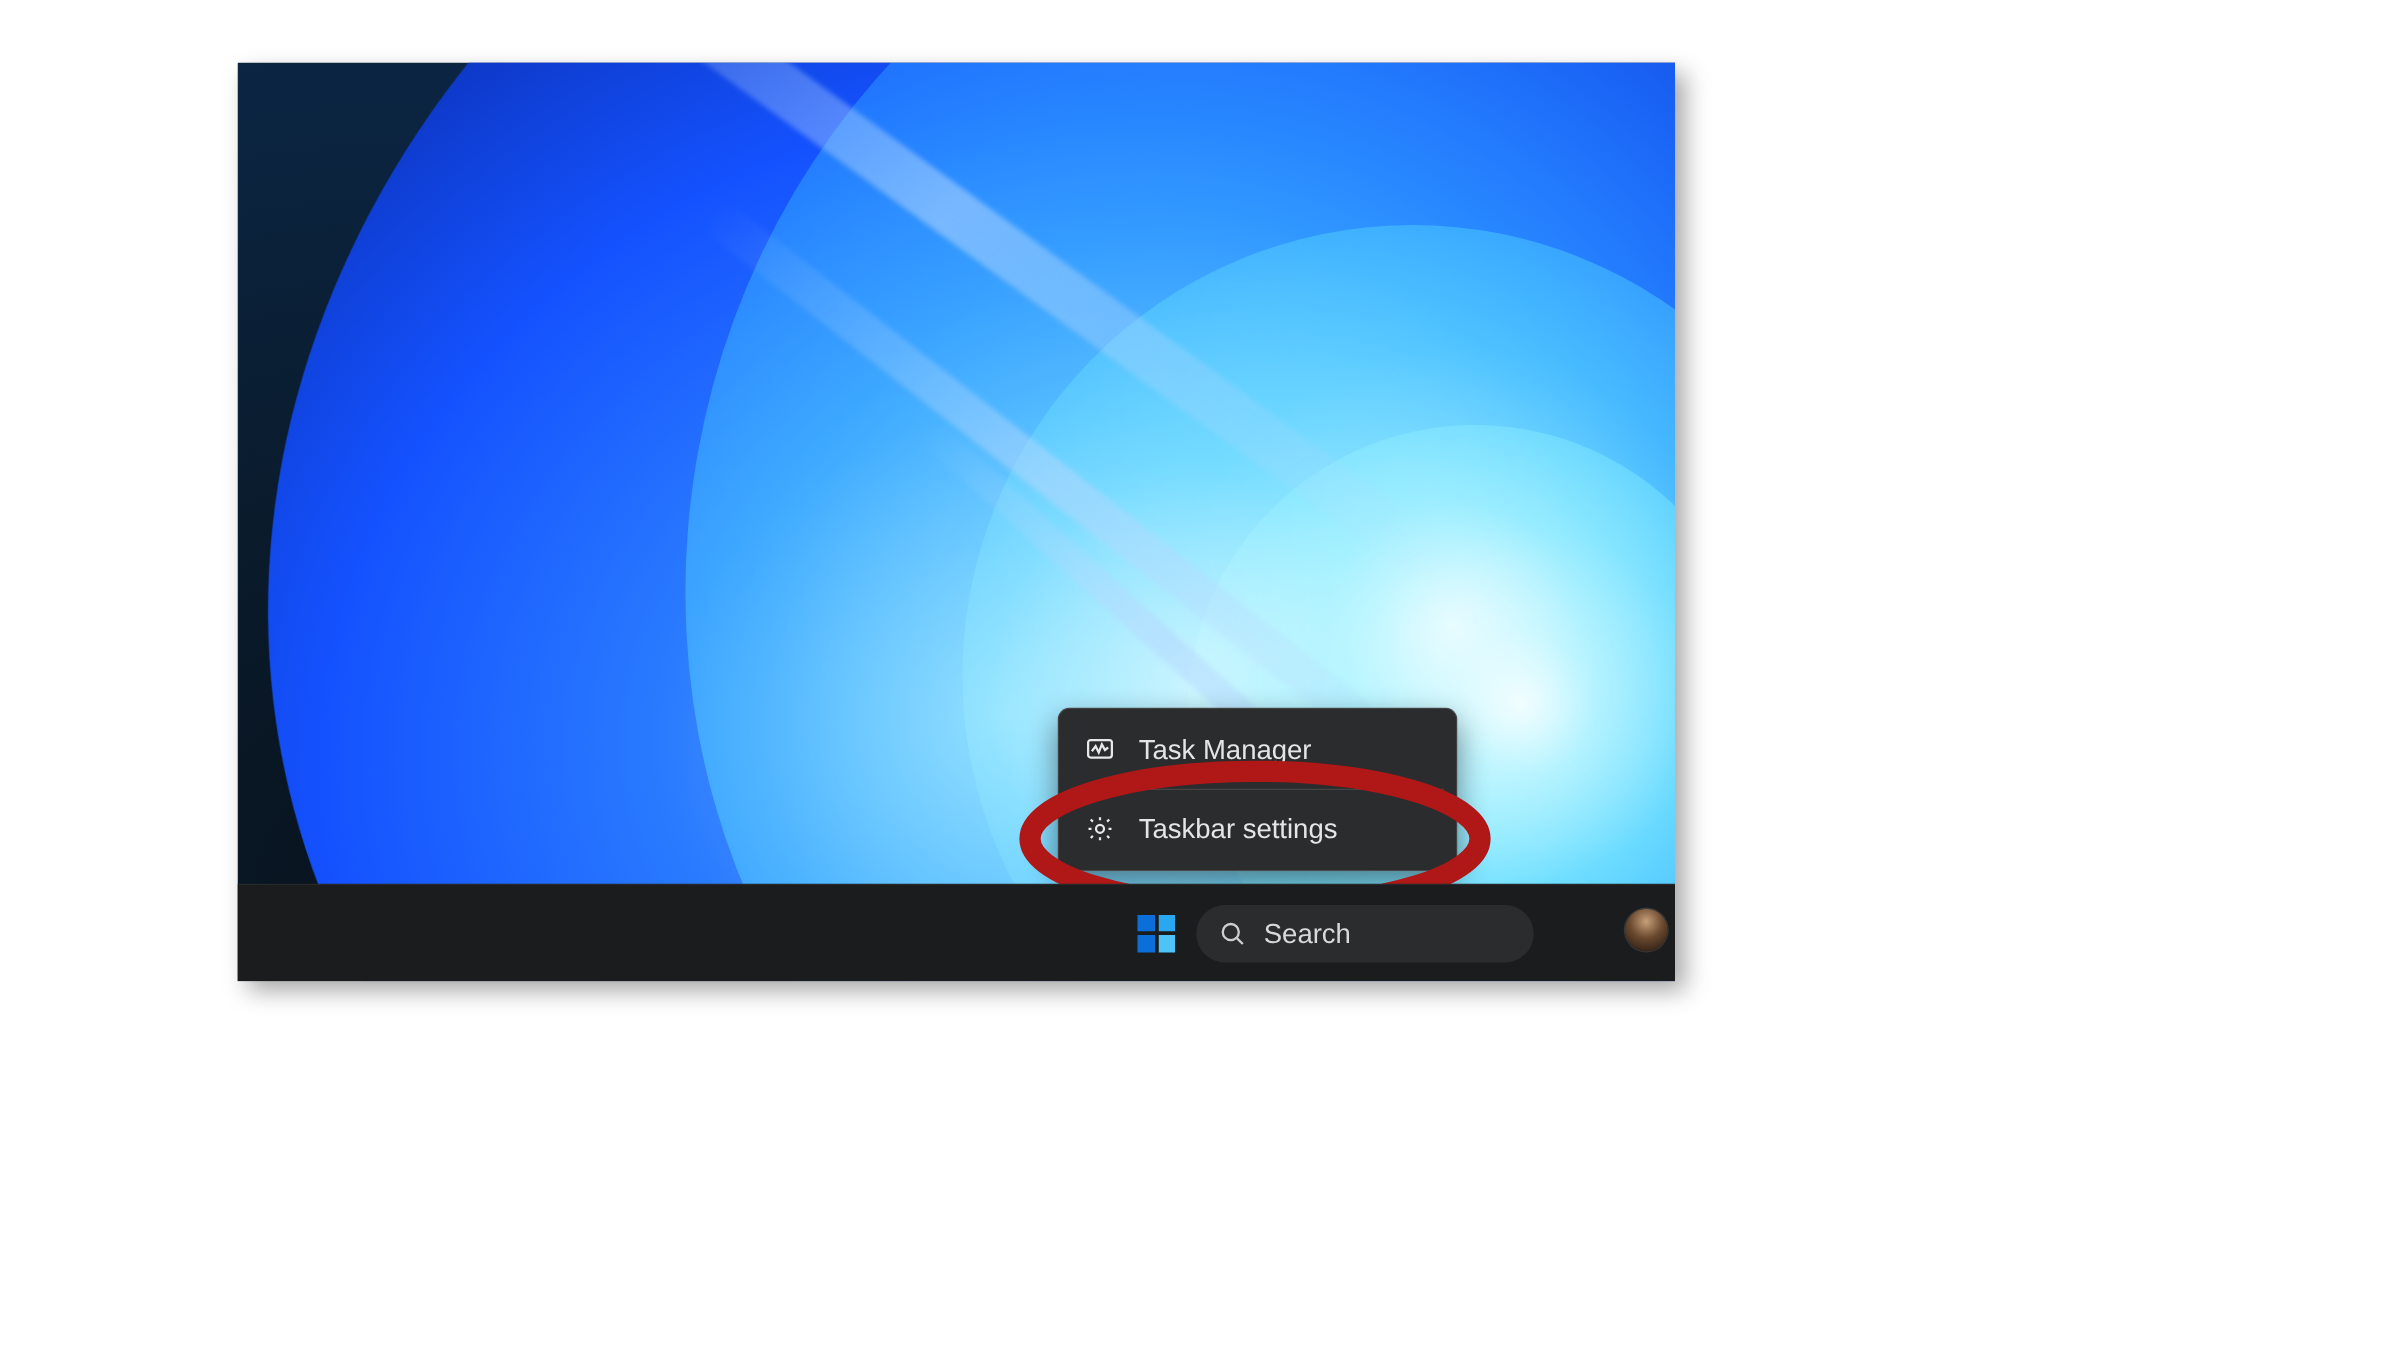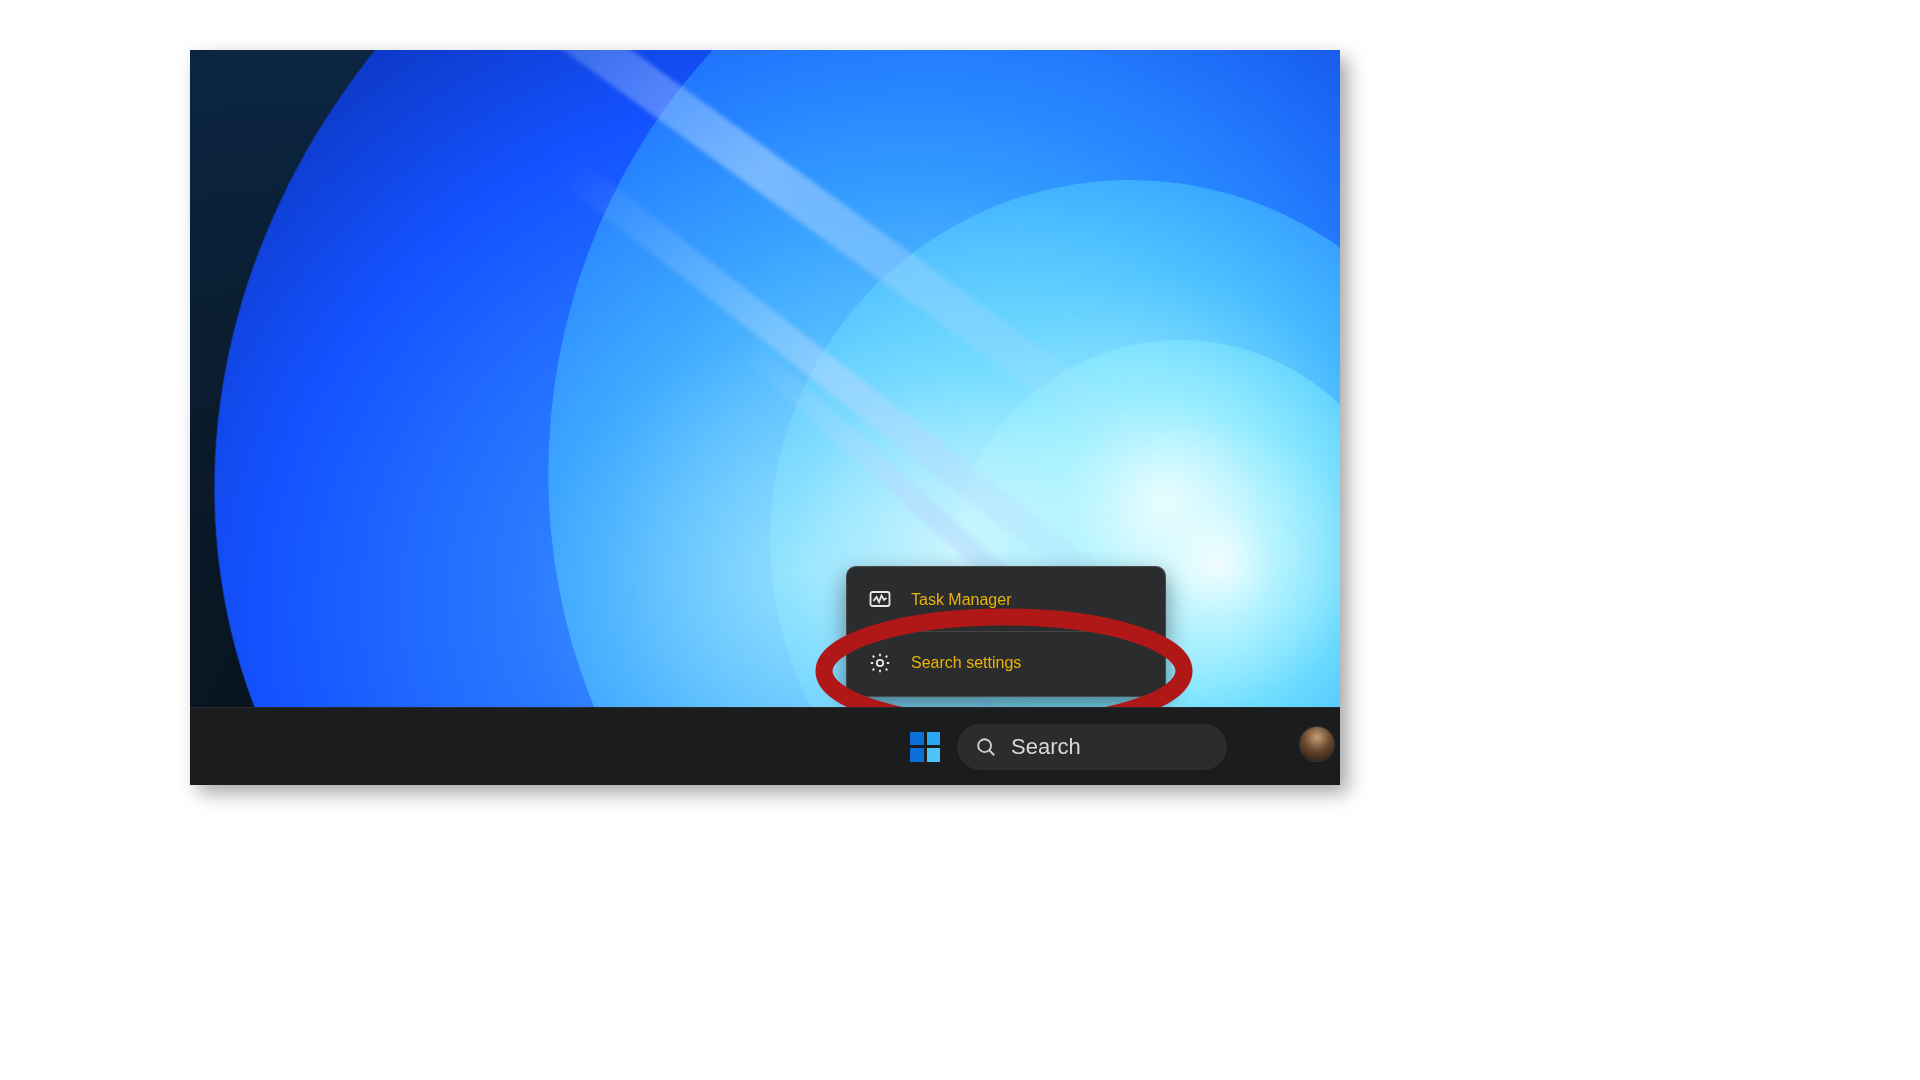--- a/index.html
+++ b/index.html
@@ -139,22 +139,22 @@
     .context-menu {
       position: absolute;
       left: 656px;
       bottom: 88px;
       width: 320px;
       background: #2b2c2d;
       border: 1px solid rgba(255,255,255,0.14);
       border-radius: 10px;
       padding: 6px 0;
       box-shadow: 0 10px 24px rgba(0,0,0,0.45);
-      color: #eab308;
-      font-size: 16px;
+      color: #e5e5e5;
+      font-size: 22px;
     }
     .menu-item {
       display: flex;
       align-items: center;
       gap: 18px;
       padding: 14px 20px;
     }
     .menu-sep {
       height: 1px;
       background: rgba(255,255,255,0.12);
@@ -201,21 +201,21 @@
       <span>Task Manager</span>
     </div>
     <div class="menu-sep"></div>
     <div class="menu-item">
       <span class="menu-icon">
         <svg viewBox="0 0 24 24" width="24" height="24" fill="none" stroke="#e8e8e8" stroke-width="1.8">
           <circle cx="12" cy="12" r="3.2"></circle>
           <path d="M12 2.8v2.4M12 18.8v2.4M4.6 4.6l1.7 1.7M17.7 17.7l1.7 1.7M2.8 12h2.4M18.8 12h2.4M4.6 19.4l1.7-1.7M17.7 6.3l1.7-1.7"></path>
         </svg>
       </span>
-      <span>Search settings</span>
+      <span>Taskbar settings</span>
     </div>
   </div>
 
   <svg class="anno-ellipse" viewBox="0 0 384 128">
     <ellipse cx="192" cy="64" rx="180" ry="54" fill="none" stroke="#b01717" stroke-width="17"></ellipse>
   </svg>
 
   <div class="taskbar">
     <div class="taskbar-center">
       <div class="start-button">

